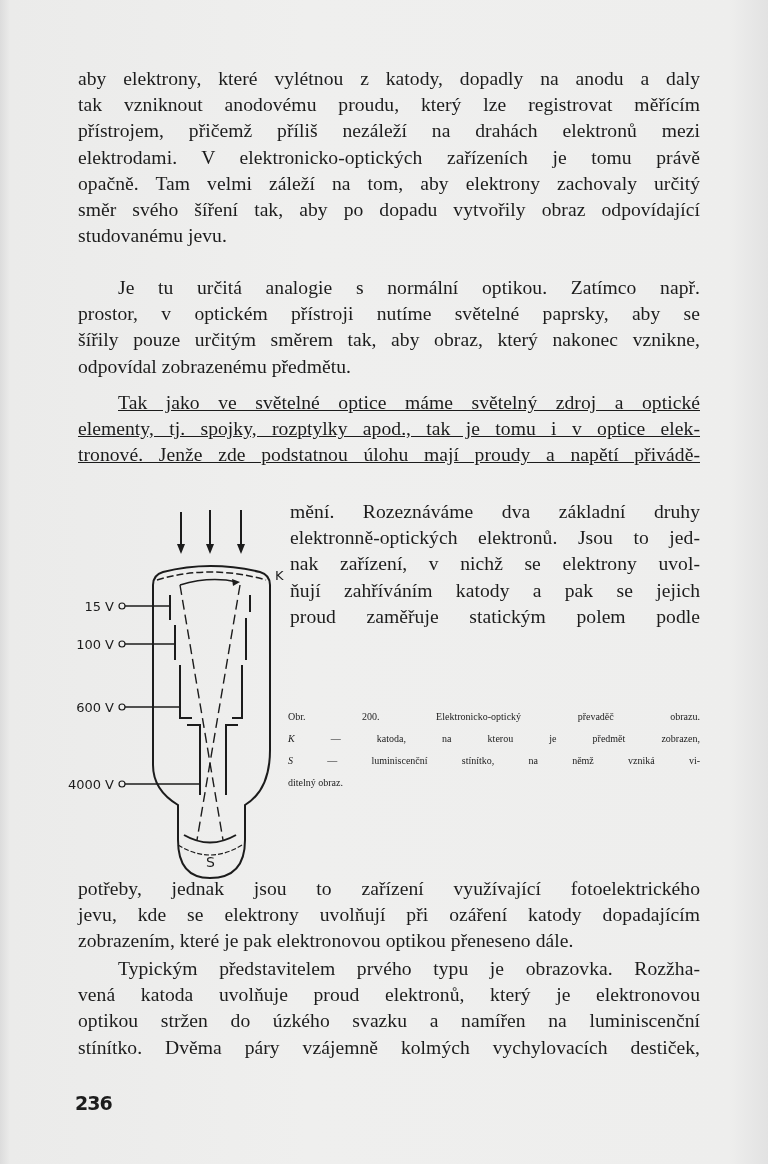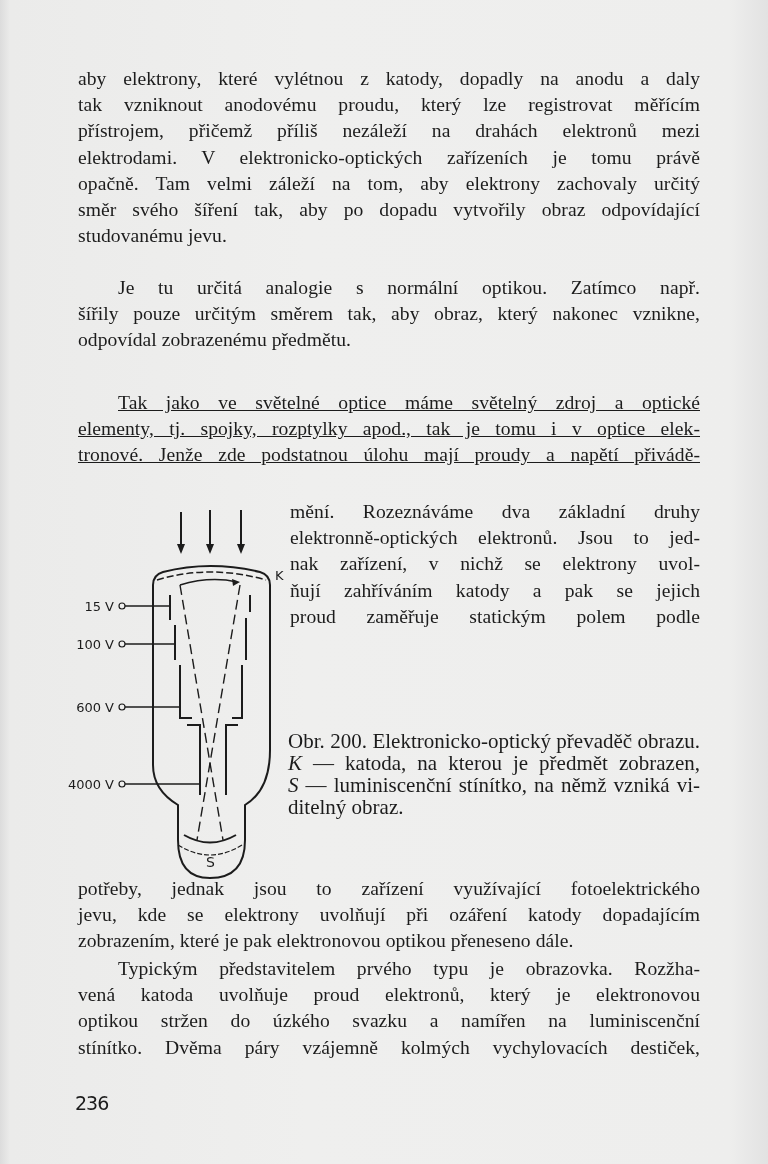--- a/index.html
+++ b/index.html
@@ -17,29 +17,29 @@
     position: absolute; left: 78px; width: 622px;
     font-size: 19.6px; line-height: 26.2px;
     text-align: justify; text-align-last: justify;
     letter-spacing: 0.05px;
   }
   .p .line { display: block; height: 26.2px; white-space: nowrap; text-align: justify; text-align-last: justify; }
   .p .line.last { text-align-last: left; }
   .p .line.indent { padding-left: 40px; }
   .narrow { left: 290px; width: 410px; }
   .caption {
-    position: absolute; left: 288px; width: 412px; top: 730px;
-    font-size: 21px; line-height: 22px;
+    position: absolute; left: 288px; width: 412px; top: 706px;
+    font-size: 10px; line-height: 22px;
   }
   .caption .line { display: block; height: 22px; white-space: nowrap; text-align: justify; text-align-last: justify; }
   .caption .line.last { text-align-last: left; }
   .caption i { font-style: italic; }
   .pagenum {
     position: absolute; left: 75px; top: 1092px;
-    font-family: "DejaVu Sans", sans-serif; font-weight: normal; font-size: 19px;
+    font-family: "DejaVu Sans", sans-serif; font-weight: bold; font-size: 19px;
     letter-spacing: -1px;
   }
   svg.diagram { position: absolute; left: 60px; top: 500px; }
   svg text { font-family: "DejaVu Sans", sans-serif; font-size: 13px; fill: #1c1c1c; }
 </style>
 </head>
 <body>
 
 <div class="page">
 
@@ -48,20 +48,21 @@
     <span class="line">tak vzniknout anodovému proudu, který lze registrovat měřícím</span>
     <span class="line">přístrojem, přičemž příliš nezáleží na drahách elektronů mezi</span>
     <span class="line">elektrodami. V elektronicko-optických zařízeních je tomu právě</span>
     <span class="line">opačně. Tam velmi záleží na tom, aby elektrony zachovaly určitý</span>
     <span class="line">směr svého šíření tak, aby po dopadu vytvořily obraz odpovídající</span>
     <span class="line last">studovanému jevu.</span>
   </div>
 
   <div class="p" style="top:259px;margin-top:16px;">
     <span class="line indent">Je tu určitá analogie s normální optikou. Zatímco např.</span>
+    <span class="line">prostor, v optickém přístroji nutíme světelné paprsky, aby se</span>
     <span class="line">šířily pouze určitým směrem tak, aby obraz, který nakonec vznikne,</span>
     <span class="line last">odpovídal zobrazenému předmětu.</span>
   </div>
 
   <div class="p" style="top:390px;text-decoration:underline;">
     <span class="line indent">Tak jako ve světelné optice máme světelný zdroj a optické</span>
     <span class="line">elementy, tj. spojky, rozptylky apod., tak je tomu i v optice elek-</span>
     <span class="line">tronové. Jenže zde podstatnou úlohu mají proudy a napětí přivádě-</span>
   </div>
 

